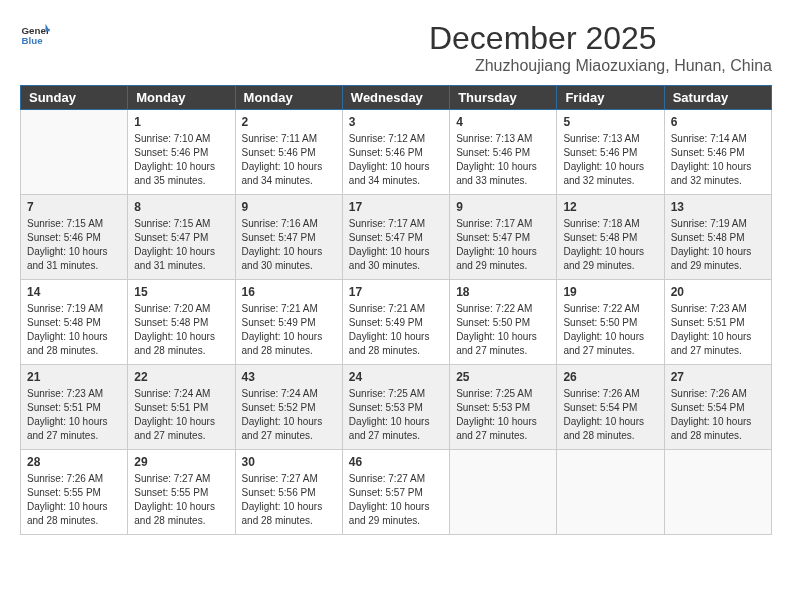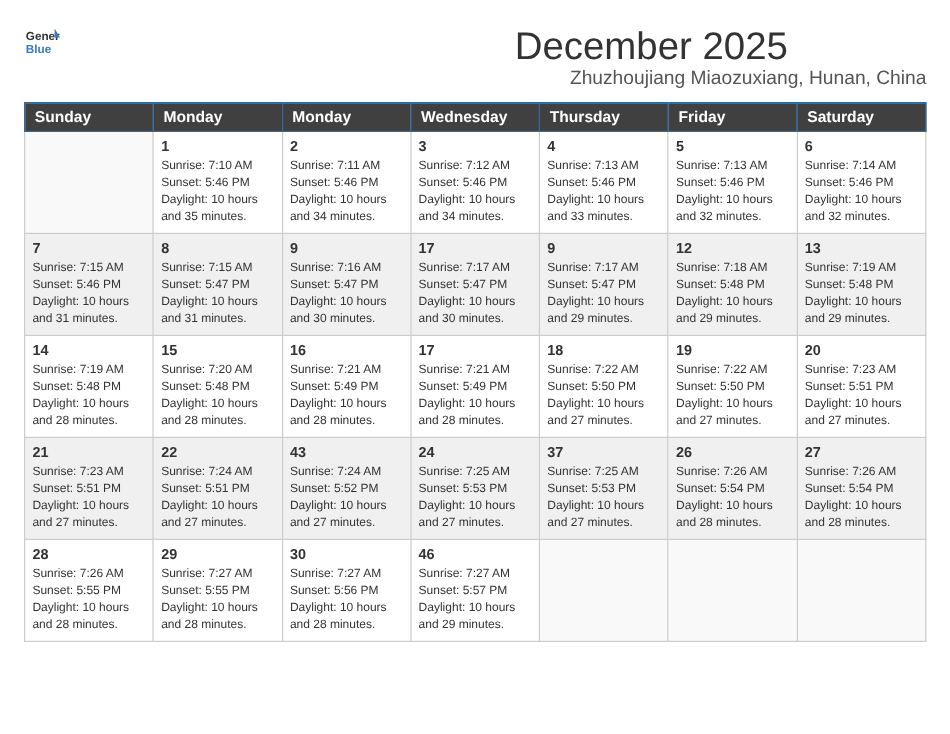--- a/index.html
+++ b/index.html
@@ -209,21 +209,21 @@
         </td>
         <td>
           <div class="day-number">43</div>
           <div class="day-info">Sunrise: 7:24 AM<br>Sunset: 5:52 PM<br>Daylight: 10 hours<br>and 27 minutes.</div>
         </td>
         <td>
           <div class="day-number">24</div>
           <div class="day-info">Sunrise: 7:25 AM<br>Sunset: 5:53 PM<br>Daylight: 10 hours<br>and 27 minutes.</div>
         </td>
         <td>
-          <div class="day-number">37</div>
+          <div class="day-number">25</div>
           <div class="day-info">Sunrise: 7:25 AM<br>Sunset: 5:53 PM<br>Daylight: 10 hours<br>and 27 minutes.</div>
         </td>
         <td>
           <div class="day-number">26</div>
           <div class="day-info">Sunrise: 7:26 AM<br>Sunset: 5:54 PM<br>Daylight: 10 hours<br>and 28 minutes.</div>
         </td>
         <td>
           <div class="day-number">27</div>
           <div class="day-info">Sunrise: 7:26 AM<br>Sunset: 5:54 PM<br>Daylight: 10 hours<br>and 28 minutes.</div>
         </td>

